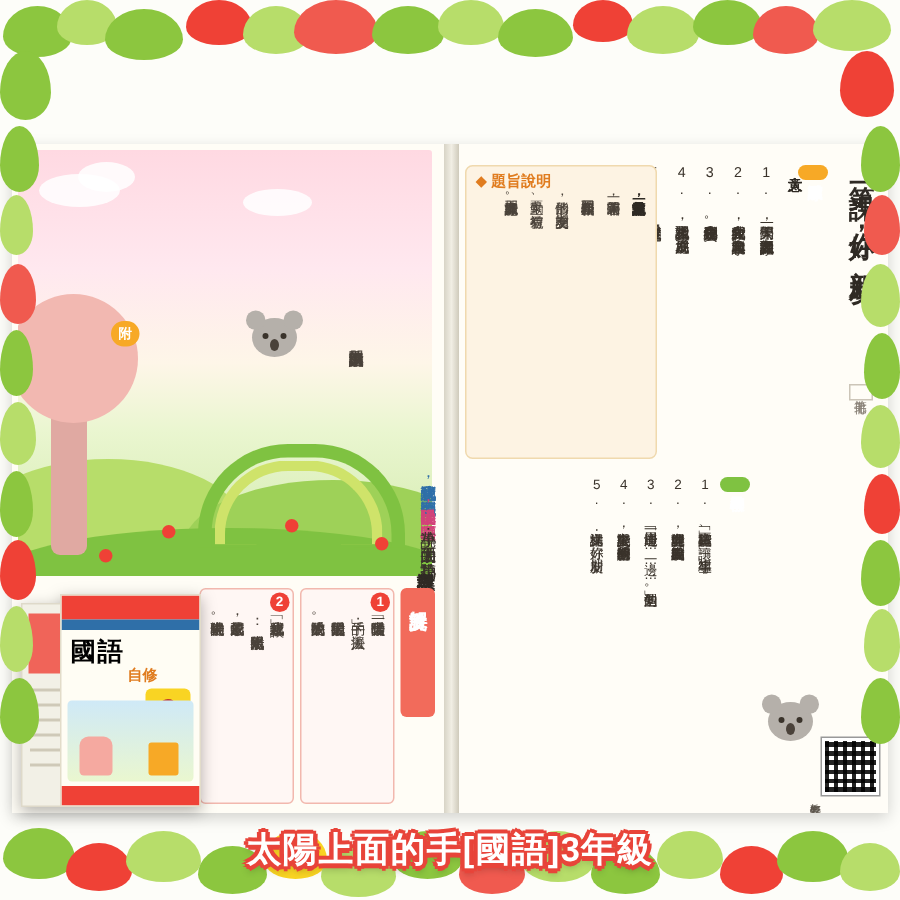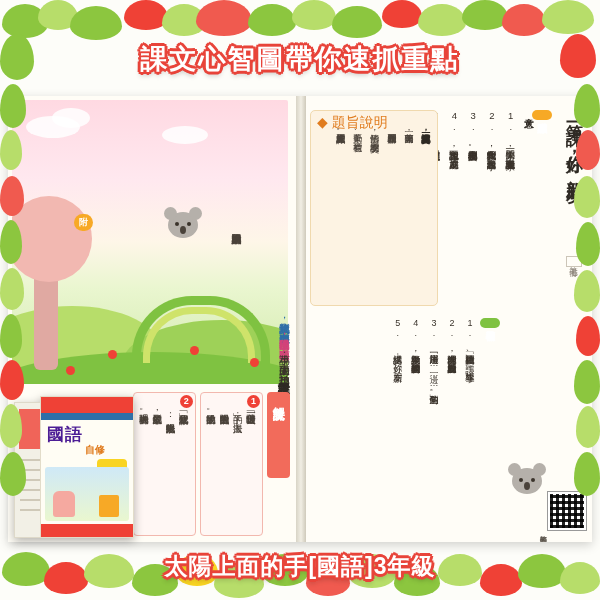--- a/index.html
+++ b/index.html
@@ -162,21 +162,21 @@
   #dot-cols .col{writing-mode:vertical-rl;text-orientation:upright;white-space:nowrap;}
   #dot-cols .col.b{font-weight:bold;color:#2f2a24;}
 
   #summary-card{
     position:absolute;left:6px;top:14px;width:128px;height:196px;
     background:#fdf3e3;border:1px solid #f0d9ae;border-radius:5px;
     padding:16px 5px 5px 5px;box-sizing:border-box;
     display:flex;flex-direction:row-reverse;gap:4px;
   }
   #summary-card .hd{
-    position:absolute;left:6px;top:3px;font-size:14px;font-weight:normal;color:#e07c1f;
+    position:absolute;left:6px;top:3px;font-size:10px;font-weight:bold;color:#e07c1f;
   }
   #summary-card .col{
     writing-mode:vertical-rl;text-orientation:upright;
     font-size:9px;line-height:1.45;color:#4a423a;white-space:nowrap;
   }
   #summary-card .col.b{font-weight:bold;color:#2f2a24;}
 
   #obj-tag{position:absolute;left:176px;top:222px;}
   #obj-cols{
     position:absolute;left:8px;top:222px;width:164px;height:182px;
@@ -210,21 +210,21 @@
   }
   #cover .back .mini{position:absolute;left:4px;top:6px;right:4px;height:40px;background:#ef4136;opacity:.8;}
   #cover .back .line{position:absolute;left:5px;right:5px;height:2px;background:#cfc9b8;}
   #cover .front{
     position:absolute;left:26px;top:0;width:92px;height:140px;
     background:#fffdf4;border:1px solid #e2dcc9;overflow:hidden;
   }
   #cover .redbar{position:absolute;left:0;top:0;width:92px;height:16px;background:#ef4136;}
   #cover .bluebar{position:absolute;left:0;top:16px;width:92px;height:7px;background:#2f6fa8;}
   #cover .titlecn{
-    position:absolute;left:6px;top:26px;font-size:17px;font-weight:bold;color:#4c1d95;letter-spacing:1px;
+    position:absolute;left:6px;top:26px;font-size:17px;font-weight:bold;color:#000000;letter-spacing:1px;
   }
   #cover .sub{
     position:absolute;left:44px;top:46px;font-size:10px;color:#e07c1f;font-weight:bold;
   }
   #cover .grade{
     position:absolute;left:56px;top:62px;width:30px;height:30px;border-radius:4px;
     background:#f9d423;color:#c0392b;font-size:20px;font-weight:bold;
     display:flex;align-items:center;justify-content:center;
   }
   #cover .art{
@@ -312,23 +312,20 @@
     <div class="leaf g1" style="left:262px;top:554px;width:46px;height:32px;position:absolute;"></div>
     <div class="leaf r2" style="left:306px;top:564px;width:44px;height:32px;position:absolute;"></div>
     <div class="leaf g2" style="left:348px;top:554px;width:48px;height:34px;position:absolute;"></div>
     <div class="leaf g1" style="left:394px;top:564px;width:46px;height:32px;position:absolute;"></div>
     <div class="leaf g2" style="left:438px;top:554px;width:44px;height:32px;position:absolute;"></div>
     <div class="leaf r1" style="left:480px;top:564px;width:42px;height:32px;position:absolute;"></div>
     <div class="leaf g1" style="left:518px;top:554px;width:48px;height:34px;position:absolute;"></div>
     <div class="leaf g2" style="left:560px;top:562px;width:40px;height:32px;position:absolute;"></div>
   </div>
 
-  <div id="title-banner">
-    <div class="txt">課文心智圖帶你速抓重點</div>
-  </div>
 
   <div id="book">
 
     <div id="page-left">
 
       <div id="illus">
         <div class="cloud" style="left:14px;top:16px;width:54px;height:22px;"></div>
         <div class="cloud" style="left:40px;top:8px;width:38px;height:20px;"></div>
         <div class="cloud" style="left:150px;top:26px;width:46px;height:18px;"></div>
         <div class="hill" style="left:-30px;top:206px;width:180px;height:90px;background:#b7dd6a;"></div>

